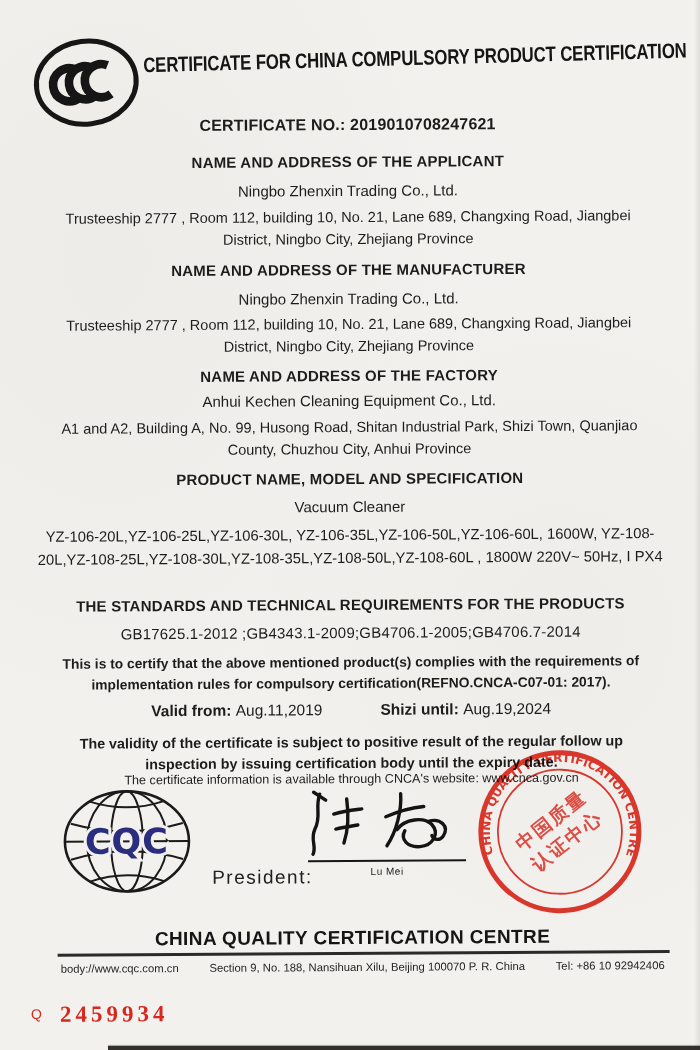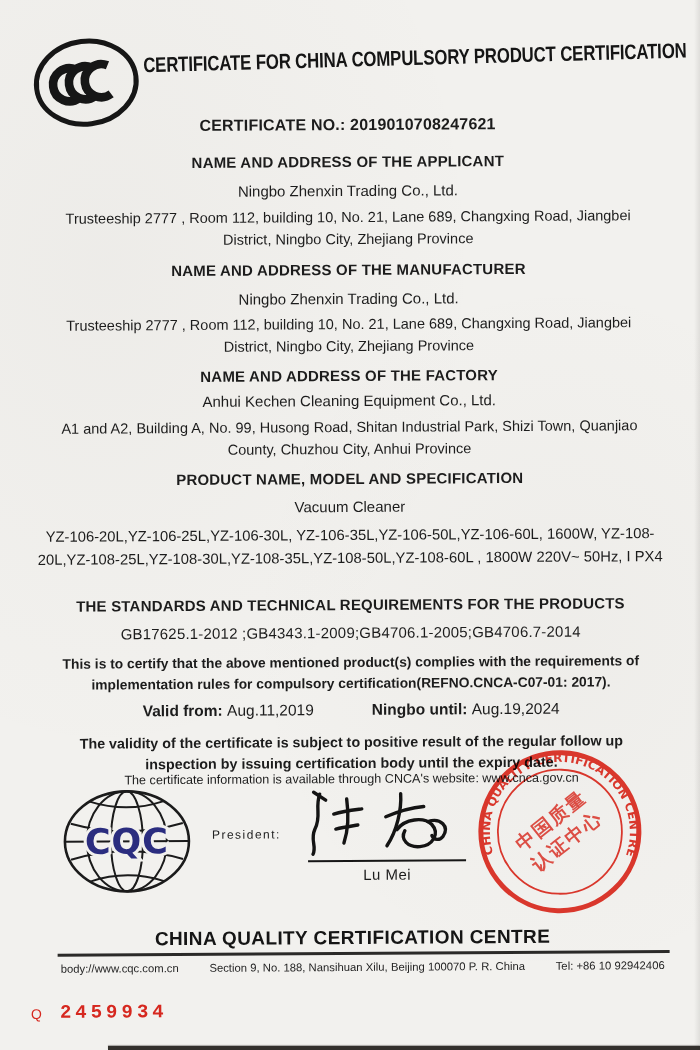--- a/index.html
+++ b/index.html
@@ -30,30 +30,30 @@
   .sec-heading{left:30px;top:0;width:640px;font-size:15px;font-weight:700;letter-spacing:0.2px;}
   .sec-name{left:30px;width:640px;font-size:15px;}
   .sec-addr{left:45px;width:610px;font-size:14.5px;line-height:1.52;}
   .models{left:35px;width:630px;font-size:14.8px;line-height:1.55;}
   .codes{left:30px;width:640px;font-size:15px;letter-spacing:0.2px;}
   .certify{left:50px;width:600px;font-size:13.8px;font-weight:700;line-height:1.55;}
   .valid-row{left:30px;top:701px;width:640px;display:flex;justify-content:center;gap:58px;font-size:15.5px;}
   .valid-row b{font-weight:700;}
   .validity-note{left:60px;top:732px;width:580px;font-size:14.3px;font-weight:700;line-height:1.5;}
   .cnca-note{left:60px;top:772px;width:580px;font-size:12.6px;}
-  .president{left:210px;top:827px;font-size:12px;letter-spacing:1.5px;color:#202020;}
+  .president{left:210px;top:866px;font-size:19px;letter-spacing:1.5px;color:#202020;}
   .sig-line{left:306px;top:860px;width:158px;border-top:2px solid #161616;}
-  .sig-name{left:306px;top:866px;width:158px;font-size:15px;letter-spacing:0.5px;text-align:center;}
+  .sig-name{left:306px;top:866px;width:158px;font-size:10px;letter-spacing:0.5px;text-align:center;}
   .footer-heading{left:60px;top:927px;width:580px;font-size:19px;font-weight:700;letter-spacing:0.4px;color:#151515;}
   .footer-line{left:55px;top:952px;width:612px;height:3px;background:#2b2a28;}
   .footer-row{left:58px;top:961px;width:604px;display:flex;justify-content:space-between;align-items:baseline;font-size:11.3px;color:#252525;}
   .footer-row .mid{flex:1;text-align:center;padding:0 10px;}
   .serial{left:28px;top:1000px;display:flex;align-items:flex-start;gap:18px;color:#d6281f;}
   .serial .q{font-size:14px;margin-top:4px;}
-  .serial .num{font-family:Liberation Mono, monospace;font-size:19px;font-weight:700;letter-spacing:4px;}
+  .serial .num{font-family:Liberation Serif, serif;font-size:23px;font-weight:700;letter-spacing:4px;}
   .seal-wrap{left:472px;top:747px;width:172px;height:172px;mix-blend-mode:multiply;opacity:0.93;}
   .scan-edge{left:108px;bottom:0;width:592px;height:4px;background:#33302c;box-shadow:0 -1px 1px rgba(51,48,44,.4);}
   svg text{font-family:"DejaVu Sans", sans-serif;}
 </style>
 </head>
 <body>
 
 <div class="page">
   <div class="tilt">
 
@@ -86,21 +86,21 @@
     <div class="abs sec-name center" style="top:498px;">Vacuum Cleaner</div>
     <div class="abs models center" style="top:524px;">YZ-106-20L,YZ-106-25L,YZ-106-30L, YZ-106-35L,YZ-106-50L,YZ-106-60L, 1600W, YZ-108-20L,YZ-108-25L,YZ-108-30L,YZ-108-35L,YZ-108-50L,YZ-108-60L , 1800W 220V~ 50Hz, I PX4</div>
 
     <div class="abs sec-heading center" style="top:596px;">THE STANDARDS AND TECHNICAL REQUIREMENTS FOR THE PRODUCTS</div>
     <div class="abs codes center" style="top:624px;">GB17625.1-2012  ;GB4343.1-2009;GB4706.1-2005;GB4706.7-2014</div>
 
     <div class="abs certify center" style="top:652px;">This is to certify that the above mentioned product(s) complies with the requirements of implementation rules for compulsory certification(REFNO.CNCA-C07-01: 2017).</div>
 
     <div class="abs valid-row">
       <span><b>Valid from:</b>&nbsp;<span>Aug.11,2019</span></span>
-      <span><b>Ningbo until:</b>&nbsp;<span>Aug.19,2024</span></span>
+      <span><b>Shizi until:</b>&nbsp;<span>Aug.19,2024</span></span>
     </div>
 
     <div class="abs validity-note center">The validity of the certificate is subject to positive result of the regular follow up inspection by issuing certification body until the expiry date.</div>
     <div class="abs cnca-note center">The certificate information is available through CNCA's website: www.cnca.gov.cn</div>
 
     <svg class="abs" style="left:58px;top:786px;" width="134" height="108" viewBox="0 0 134 108" aria-label="CQC logo">
       <g stroke="#1b1b1b" fill="none" stroke-width="2">
         <ellipse cx="67" cy="54" rx="62" ry="50" stroke-width="2.6"></ellipse>
         <ellipse cx="67" cy="54" rx="40" ry="50"></ellipse>
         <ellipse cx="67" cy="54" rx="16" ry="50"></ellipse>

